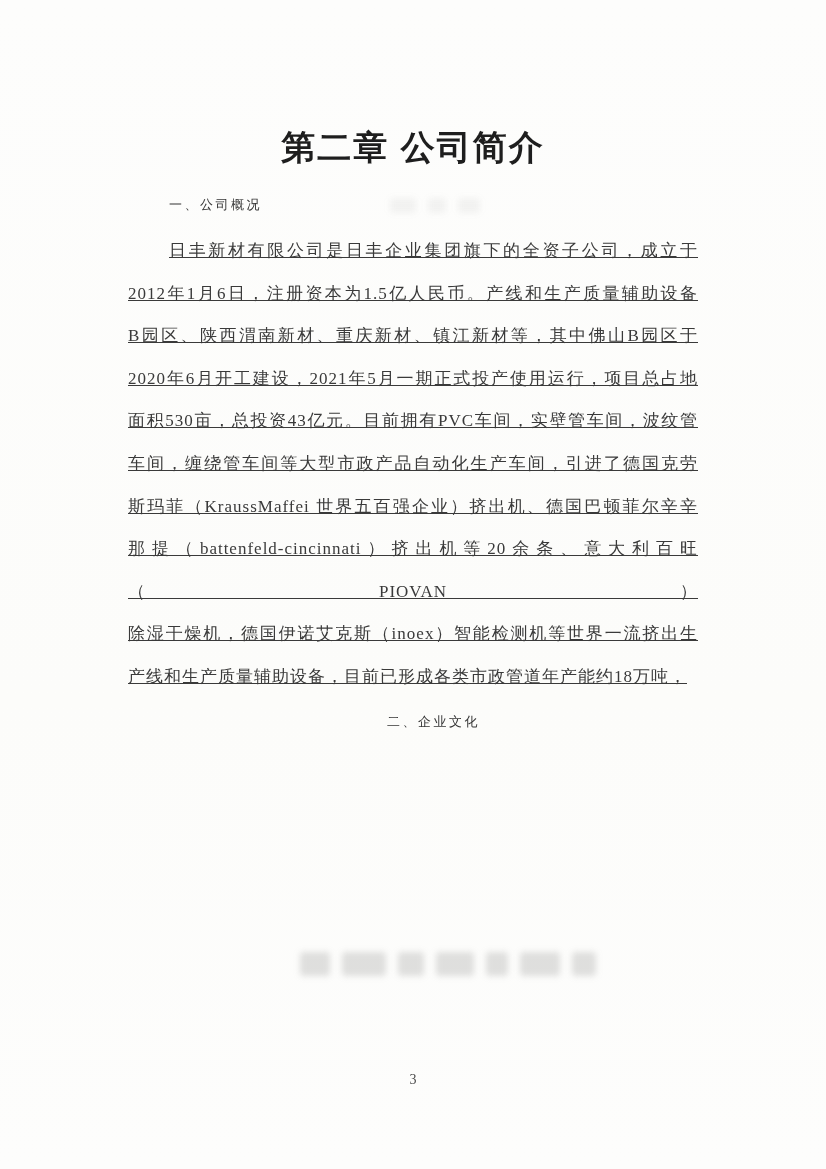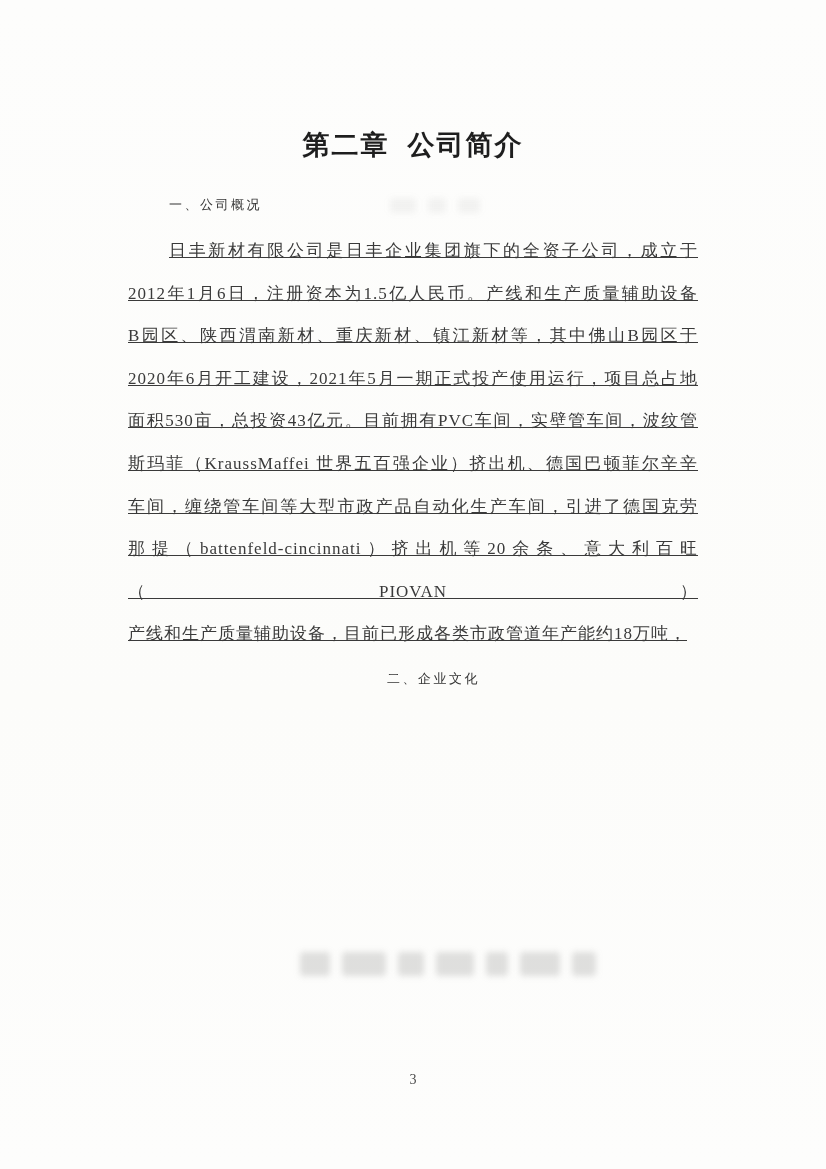--- a/index.html
+++ b/index.html
@@ -15,23 +15,23 @@
     overflow: hidden;
     font-family: "Liberation Serif", "DejaVu Serif", serif;
     color: #3a3a3a;
     box-sizing: border-box;
     padding-top: 130px;
   }
   .doc-title {
     margin: 0;
     width: 826px;
     text-align: center;
-    font-family: Liberation Mono, monospace;
+    font-family: Liberation Sans, sans-serif;
     font-weight: bold;
-    font-size: 27px;
+    font-size: 34px;
     line-height: 34px;
     letter-spacing: 2px;
     color: #1e1e1e;
   }
   .sections {
     margin: 26px auto 0 auto;
     width: 570px;
   }
   .section + .section {
     margin-top: 8px;
@@ -102,23 +102,24 @@
 
   <section class="section">
         <h2 class="section-heading">一、公司概况</h2>
         <div class="para">
 
         <div class="line">日丰新材有限公司是日丰企业集团旗下的全资子公司，成立于</div>
           <div class="line">2012年1月6日，注册资本为1.5亿人民币。产线和生产质量辅助设备</div>
           <div class="line">B园区、陕西渭南新材、重庆新材、镇江新材等，其中佛山B园区于</div>
           <div class="line">2020年6月开工建设，2021年5月一期正式投产使用运行，项目总占地</div>
           <div class="line">面积530亩，总投资43亿元。目前拥有PVC车间，实壁管车间，波纹管</div>
+          <div class="line">车间，缠绕管车间等大型市政产品自动化生产车间，引进了德国克劳</div>
           <div class="line">斯玛菲（KraussMaffei 世界五百强企业）挤出机、德国巴顿菲尔辛辛</div>
-          <div class="line">车间，缠绕管车间等大型市政产品自动化生产车间，引进了德国克劳</div>
           <div class="line">那提（battenfeld-cincinnati）挤出机等20余条、意大利百旺（PIOVAN）</div>
+          <div class="line">除湿干燥机，德国伊诺艾克斯（inoex）智能检测机等世界一流挤出生</div>
           <div class="line">产线和生产质量辅助设备，目前已形成各类市政管道年产能约18万吨，</div>
         </div>
       </section>
       <section class="section">
         <h2 class="section-heading">二、企业文化</h2>
 
       </section>
     </div>
 
   <div class="ghost-row ghost-upper">

